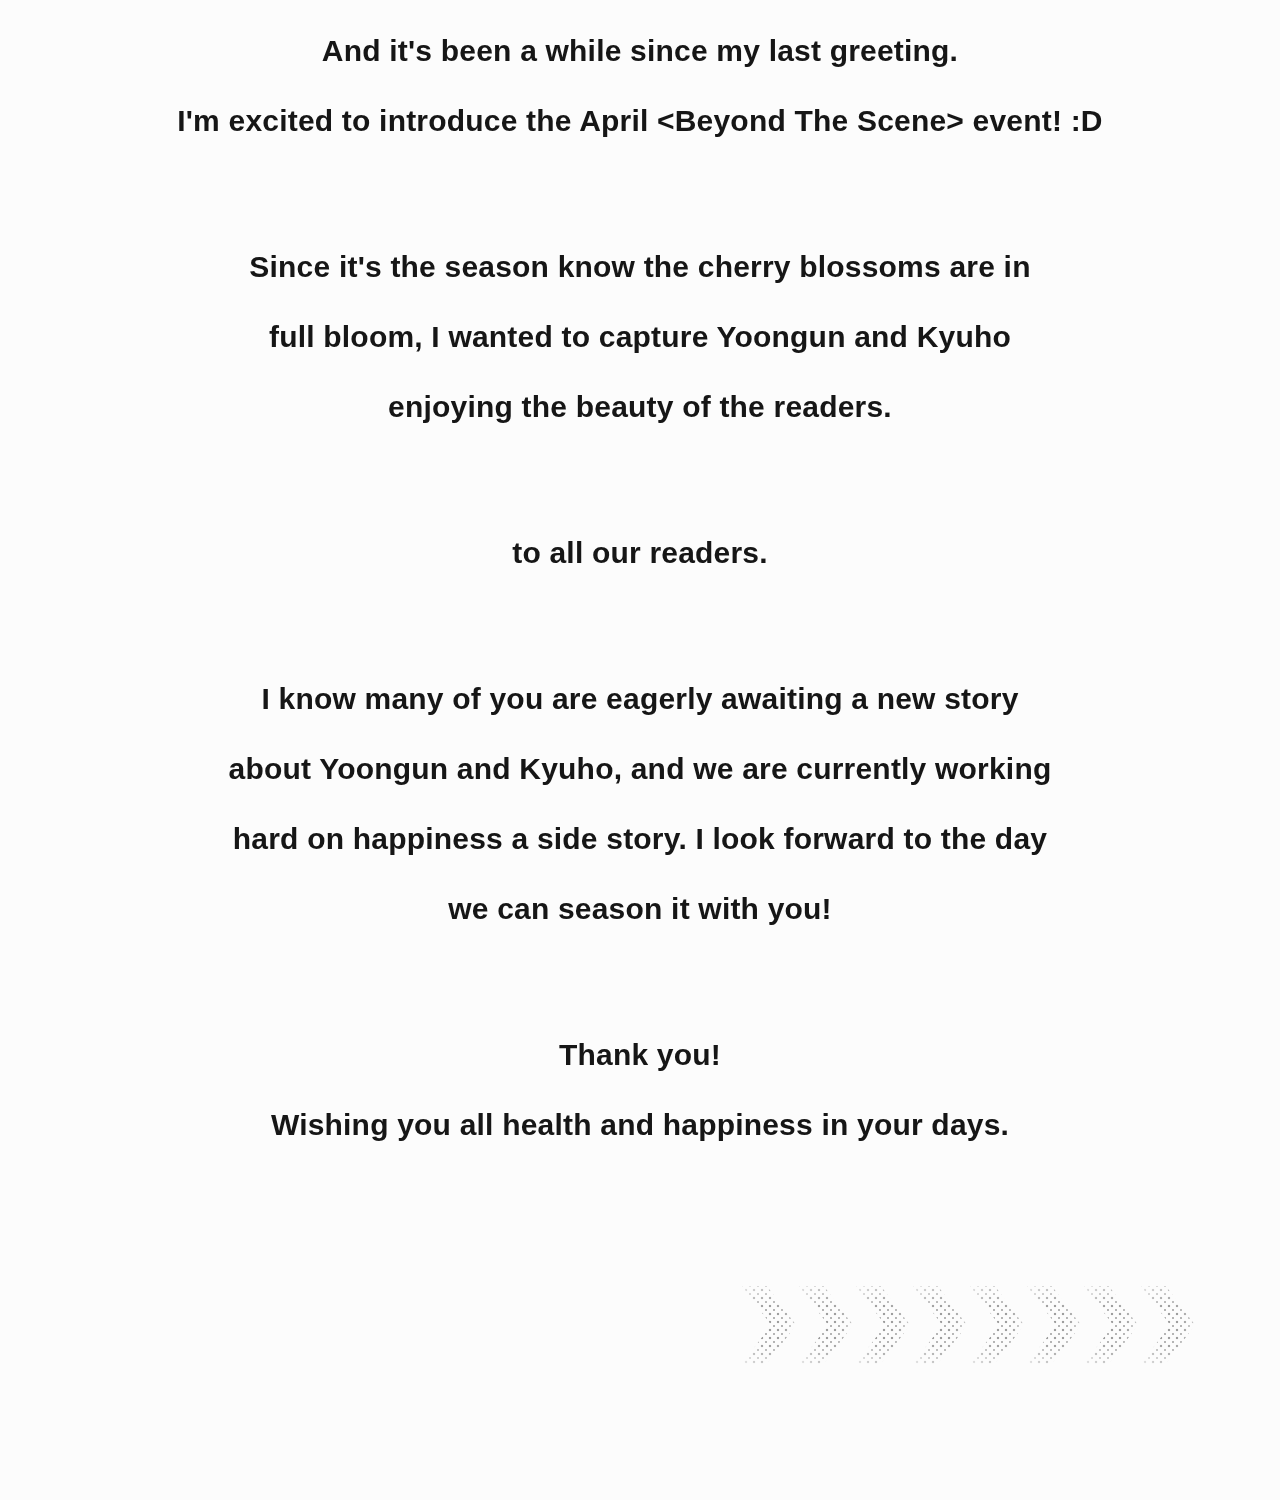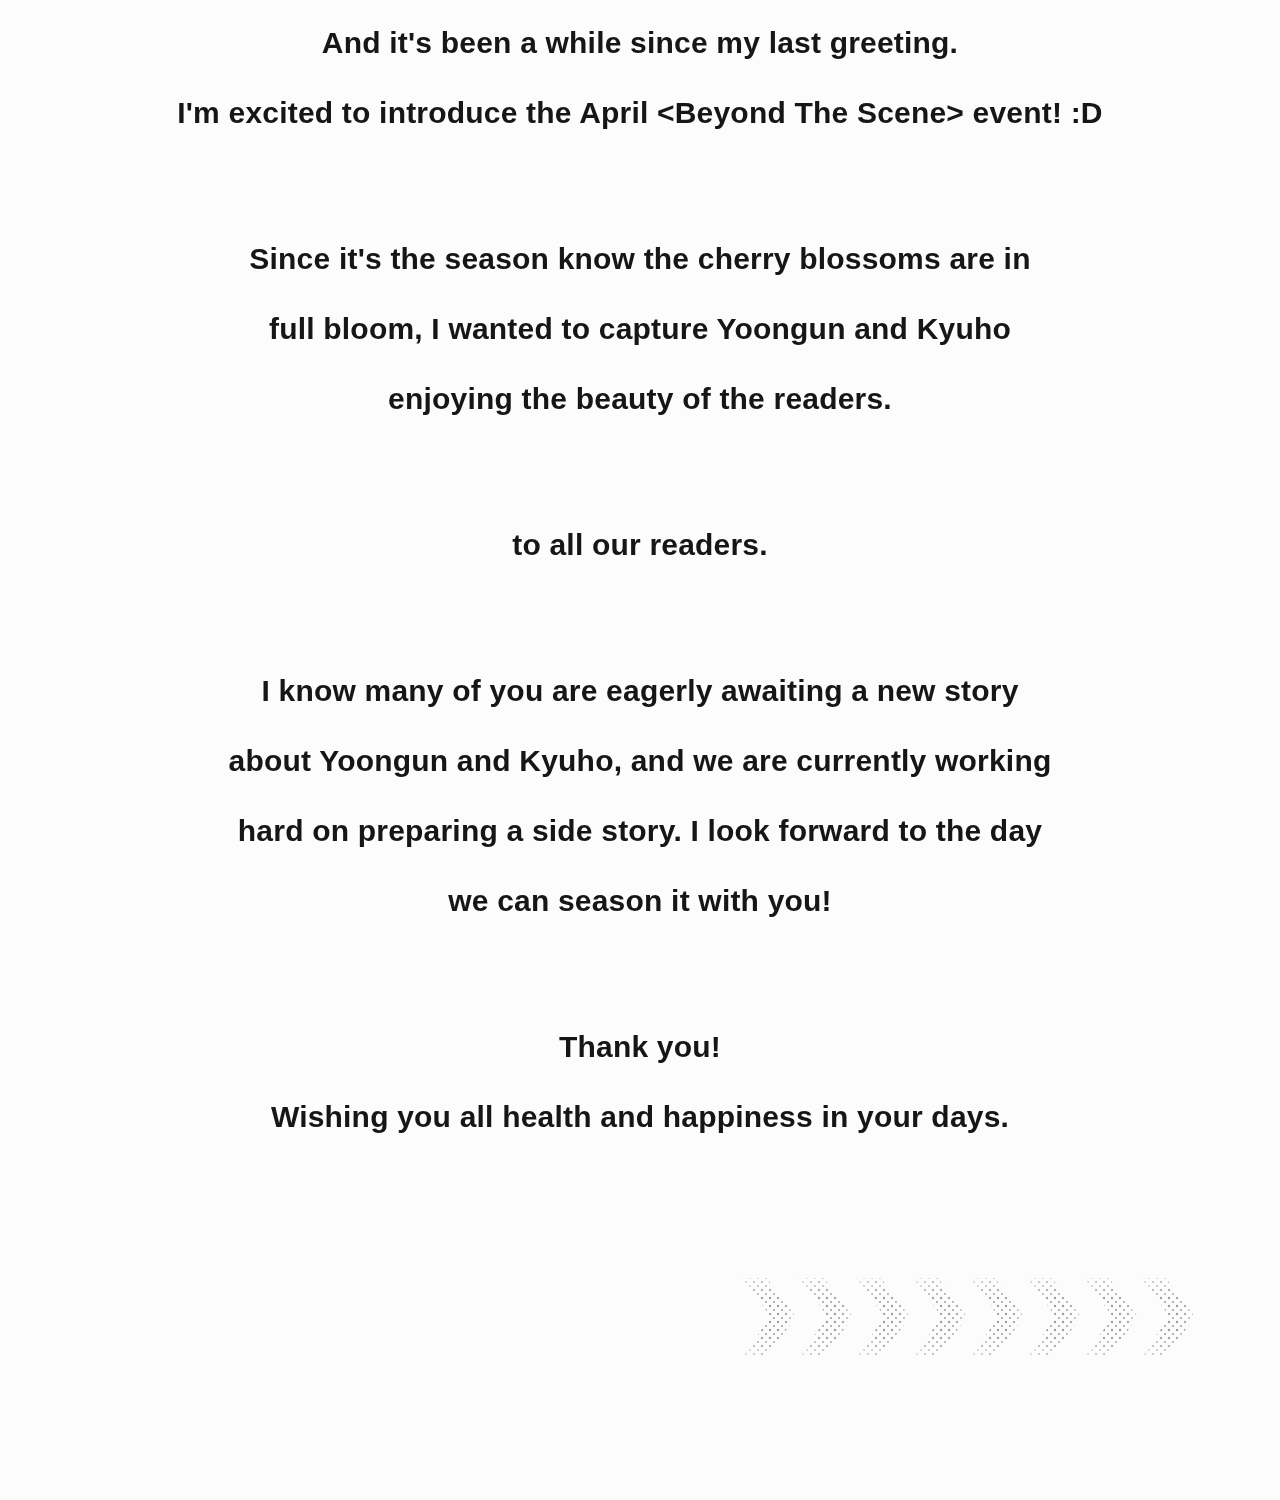--- a/index.html
+++ b/index.html
@@ -8,21 +8,21 @@
     background: #fcfcfc;
   }
   .page {
     position: relative;
     width: 1280px;
     height: 1500px;
     background: #fcfcfc;
     overflow: hidden;
     font-family: "Liberation Sans", "DejaVu Sans", sans-serif;
     box-sizing: border-box;
-    padding-top: 8px;
+    padding-top: 16px;
   }
   .para {
     margin: 0;
     text-align: center;
     font-size: 30px;
     font-weight: 700;
     line-height: 70px;
     color: #161616;
     letter-spacing: 0.2px;
   }
@@ -70,21 +70,21 @@
     <span class="text-line">enjoying the beauty of the readers.</span>
   </p>
 
   <p class="para">
     <span class="text-line">to all our readers.</span>
   </p>
 
   <p class="para">
     <span class="text-line">I know many of you are eagerly awaiting a new story</span>
     <span class="text-line">about Yoongun and Kyuho, and we are currently working</span>
-    <span class="text-line">hard on preparing a side story. I look forward to the day</span>
+    <span class="text-line">hard on happiness a side story. I look forward to the day</span>
     <span class="text-line">we can season it with you!</span>
   </p>
 
   <p class="para">
     <span class="text-line">Thank you!</span>
     <span class="text-line">Wishing you all health and happiness in your days.</span>
   </p>
 
   <div class="arrows-row">
       <div class="chevron"></div>

